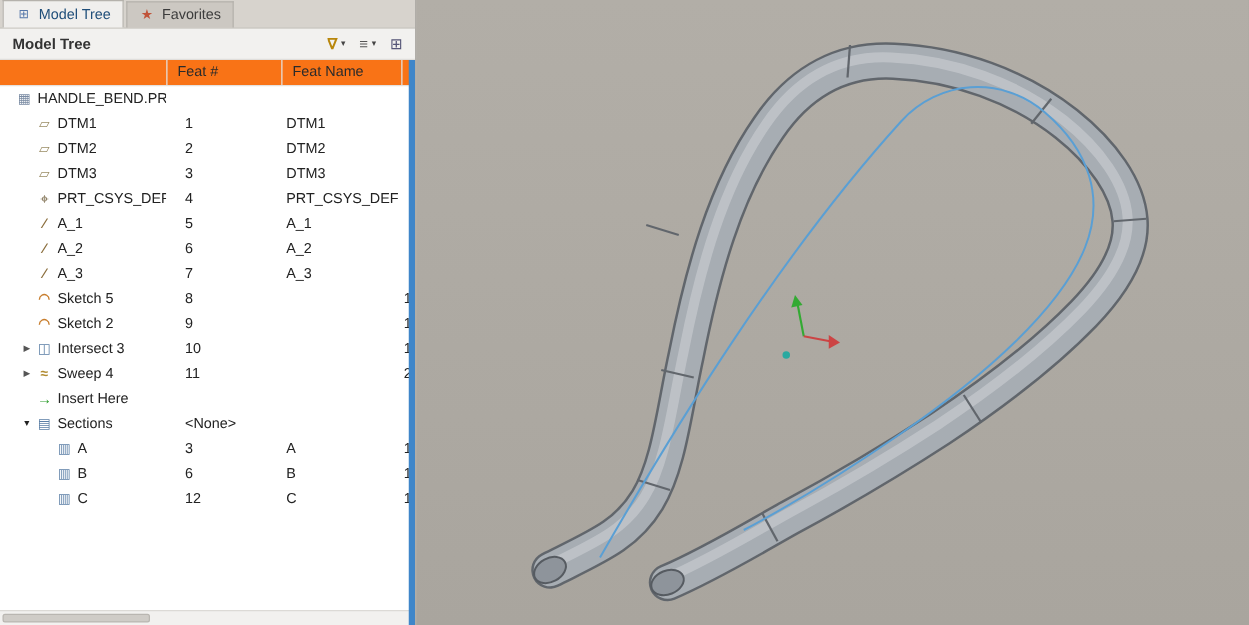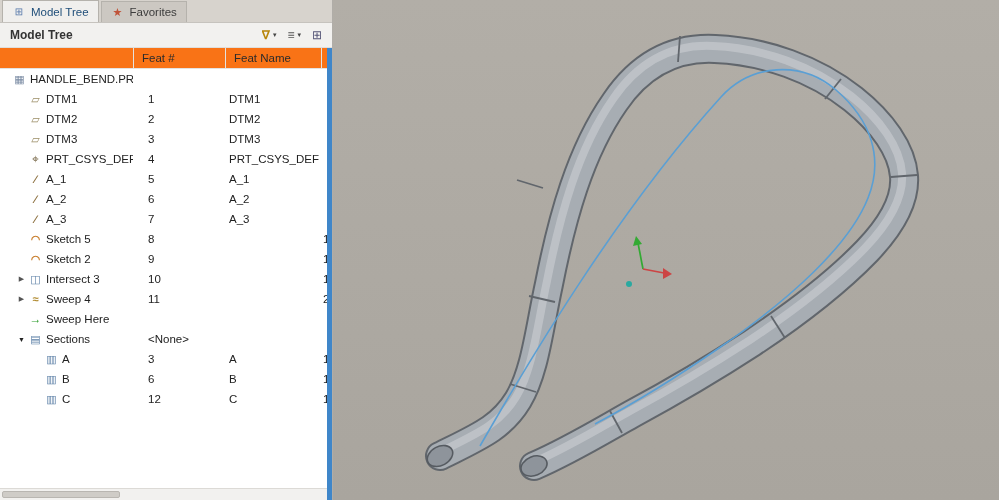--- a/index.html
+++ b/index.html
@@ -264,21 +264,21 @@
             <span class="item-label">Sweep 4</span>
           </div>
           <div class="cell num">11</div>
           <div class="cell name"></div>
           <div class="cell type">2</div>
         </div>
         <div class="tree-row">
           <div class="cell-label">
             <span class="indent" style="width: 28px;"></span>
             <span class="tree-icon" data-icon="insert-here-icon">→</span>
-            <span class="item-label">Sweep Here</span>
+            <span class="item-label">Insert Here</span>
           </div>
           <div class="cell num"></div>
           <div class="cell name"></div>
           <div class="cell type"></div>
         </div>
         <div class="tree-row">
           <div class="cell-label">
             <span class="indent" style="width: 15px;"></span>
             <span class="expander open">▼</span>
             <span class="tree-icon" data-icon="sections-icon">▤</span>

